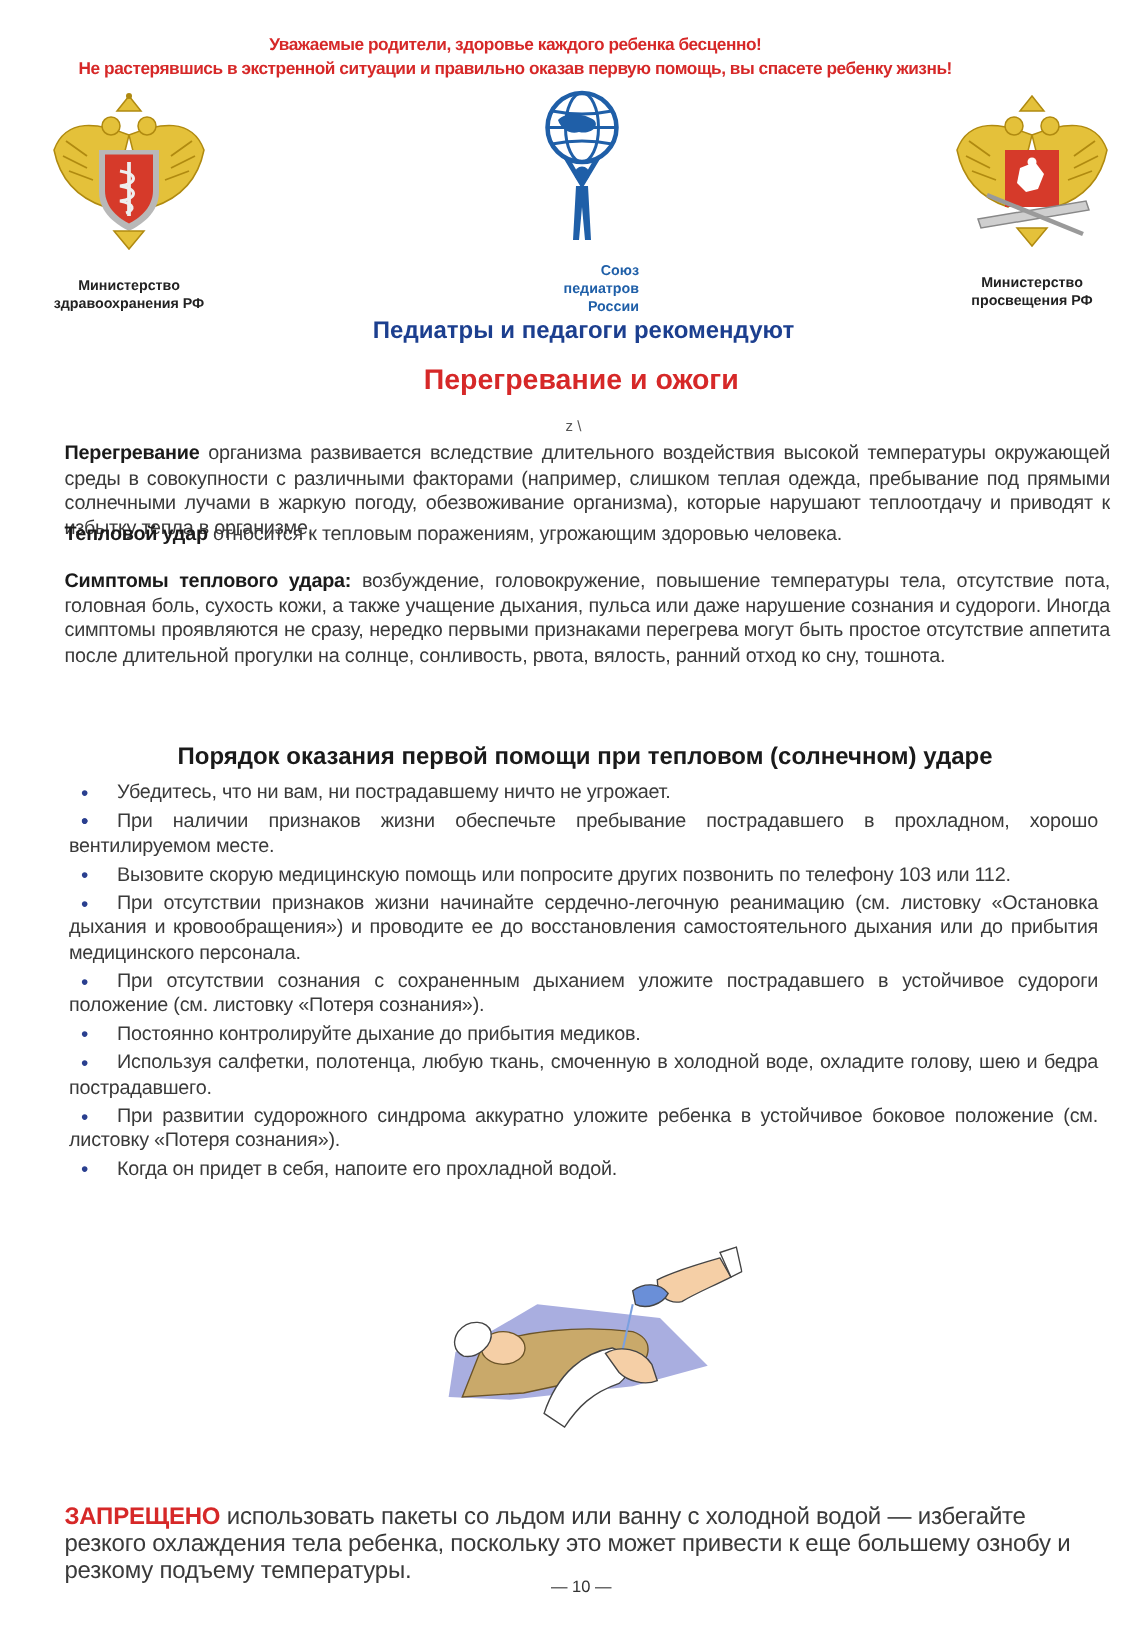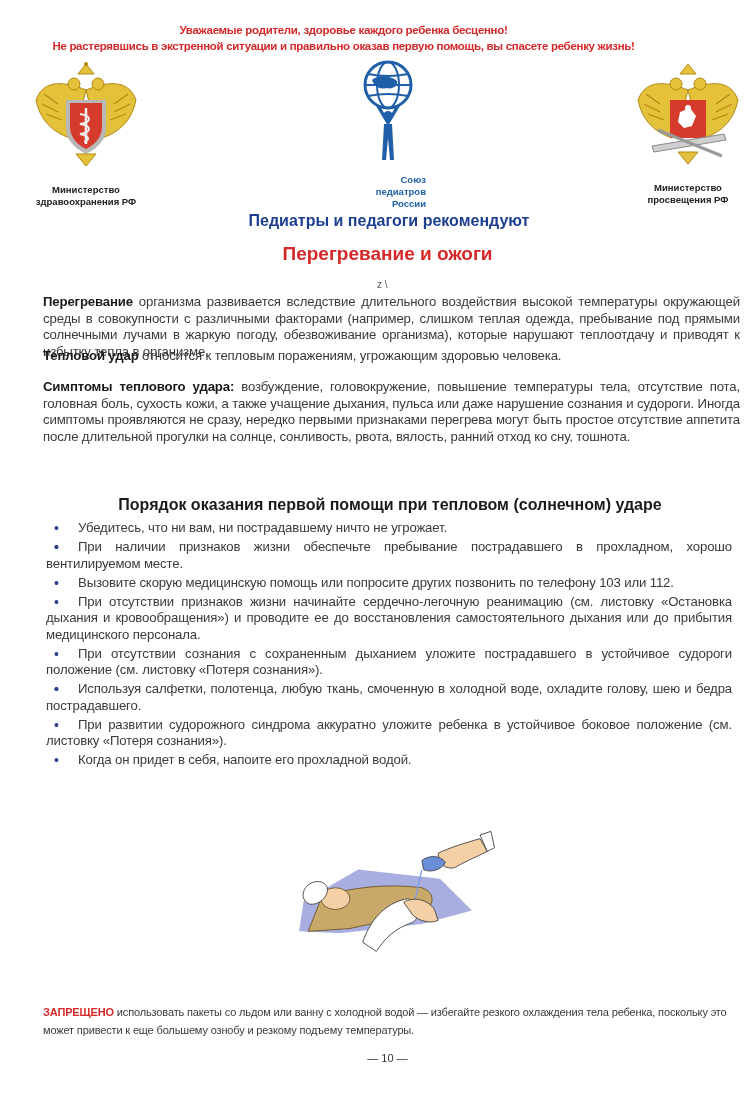--- a/index.html
+++ b/index.html
@@ -23,21 +23,21 @@
   .para b { color: #1a1a1a; }
   .section-title { left: 0; width: 780px; text-align: center; font-weight: bold;
                    font-size: 16px; color: #1a1a1a; }
   ul.steps { left: 46px; width: 686px; margin: 0; padding: 0; list-style: none;
              font-size: 13.2px; line-height: 16.5px; color: #3a3a3a;
              letter-spacing: -0.15px; }
   ul.steps li { position: relative; padding-left: 0; text-align: justify;
                 margin-bottom: 2.5px; text-indent: 32px; }
   ul.steps li .bullet { position: absolute; left: 8px; top: 0px; text-indent: 0;
                         color: #2a3f8f; font-size: 14px; }
-  .warning { left: 43px; width: 697px; font-size: 11px; line-height: 18px;
+  .warning { left: 43px; width: 697px; font-size: 16px; line-height: 18px;
              color: #3a3a3a; letter-spacing: -0.15px; }
   .warning .warn-word { color: #d62828; font-weight: bold; }
   .page-num { left: 0; width: 775px; text-align: center; font-size: 11px; color: #333; }
 </style>
 </head>
 <body>
 
 <div class="abs top-line" style="top:24px;">Уважаемые родители, здоровье каждого ребенка бесценно!</div>
 <div class="abs top-line" style="top:40px;">Не растерявшись в экстренной ситуации и правильно оказав первую помощь, вы спасете ребенку жизнь!</div>
 
@@ -124,21 +124,21 @@
 
 <div class="abs section-title" style="top:496px;">Порядок оказания первой помощи при тепловом (солнечном) ударе</div>
 
 <ul class="abs steps" style="top:520px;">
   <li><span class="bullet">•</span><span>Убедитесь, что ни вам, ни пострадавшему ничто не угрожает.</span></li>
   <li><span class="bullet">•</span></li>
   <li><span class="bullet">•</span><span>При наличии признаков жизни обеспечьте пребывание пострадавшего в прохладном, хорошо вентилируемом месте.</span></li>
   <li><span class="bullet">•</span><span>Вызовите скорую медицинскую помощь или попросите других позвонить по телефону 103 или 112.</span></li>
   <li><span class="bullet">•</span><span>При отсутствии признаков жизни начинайте сердечно-легочную реанимацию (см. листовку «Остановка дыхания и кровообращения») и проводите ее до восстановления самостоятельного дыхания или до прибытия медицинского персонала.</span></li>
   <li><span class="bullet">•</span><span>При отсутствии сознания с сохраненным дыханием уложите пострадавшего в устойчивое судороги положение (см. листовку «Потеря сознания»).</span></li>
-  <li><span class="bullet">•</span></li>
+  <li><span class="bullet">•</span><span>Постоянно контролируйте дыхание до прибытия медиков.</span></li>
   <li><span class="bullet">•</span><span>Используя салфетки, полотенца, любую ткань, смоченную в холодной воде, охладите голову, шею и бедра пострадавшего.</span></li>
   <li><span class="bullet">•</span><span>При развитии судорожного синдрома аккуратно уложите ребенка в устойчивое боковое положение (см. листовку «Потеря сознания»).</span></li>
   <li><span class="bullet">•</span><span>Когда он придет в себя, напоите его прохладной водой.</span></li>
 </ul>
 
 <div class="abs" style="left:285px; top:815px; width:210px; height:150px;">
   <svg width="210" height="150" viewBox="0 0 230 165">
 
     <path d="M20 95 L80 60 L170 70 L205 105 L150 120 L60 130 L15 128 Z" fill="#a9aee0"></path>
 

